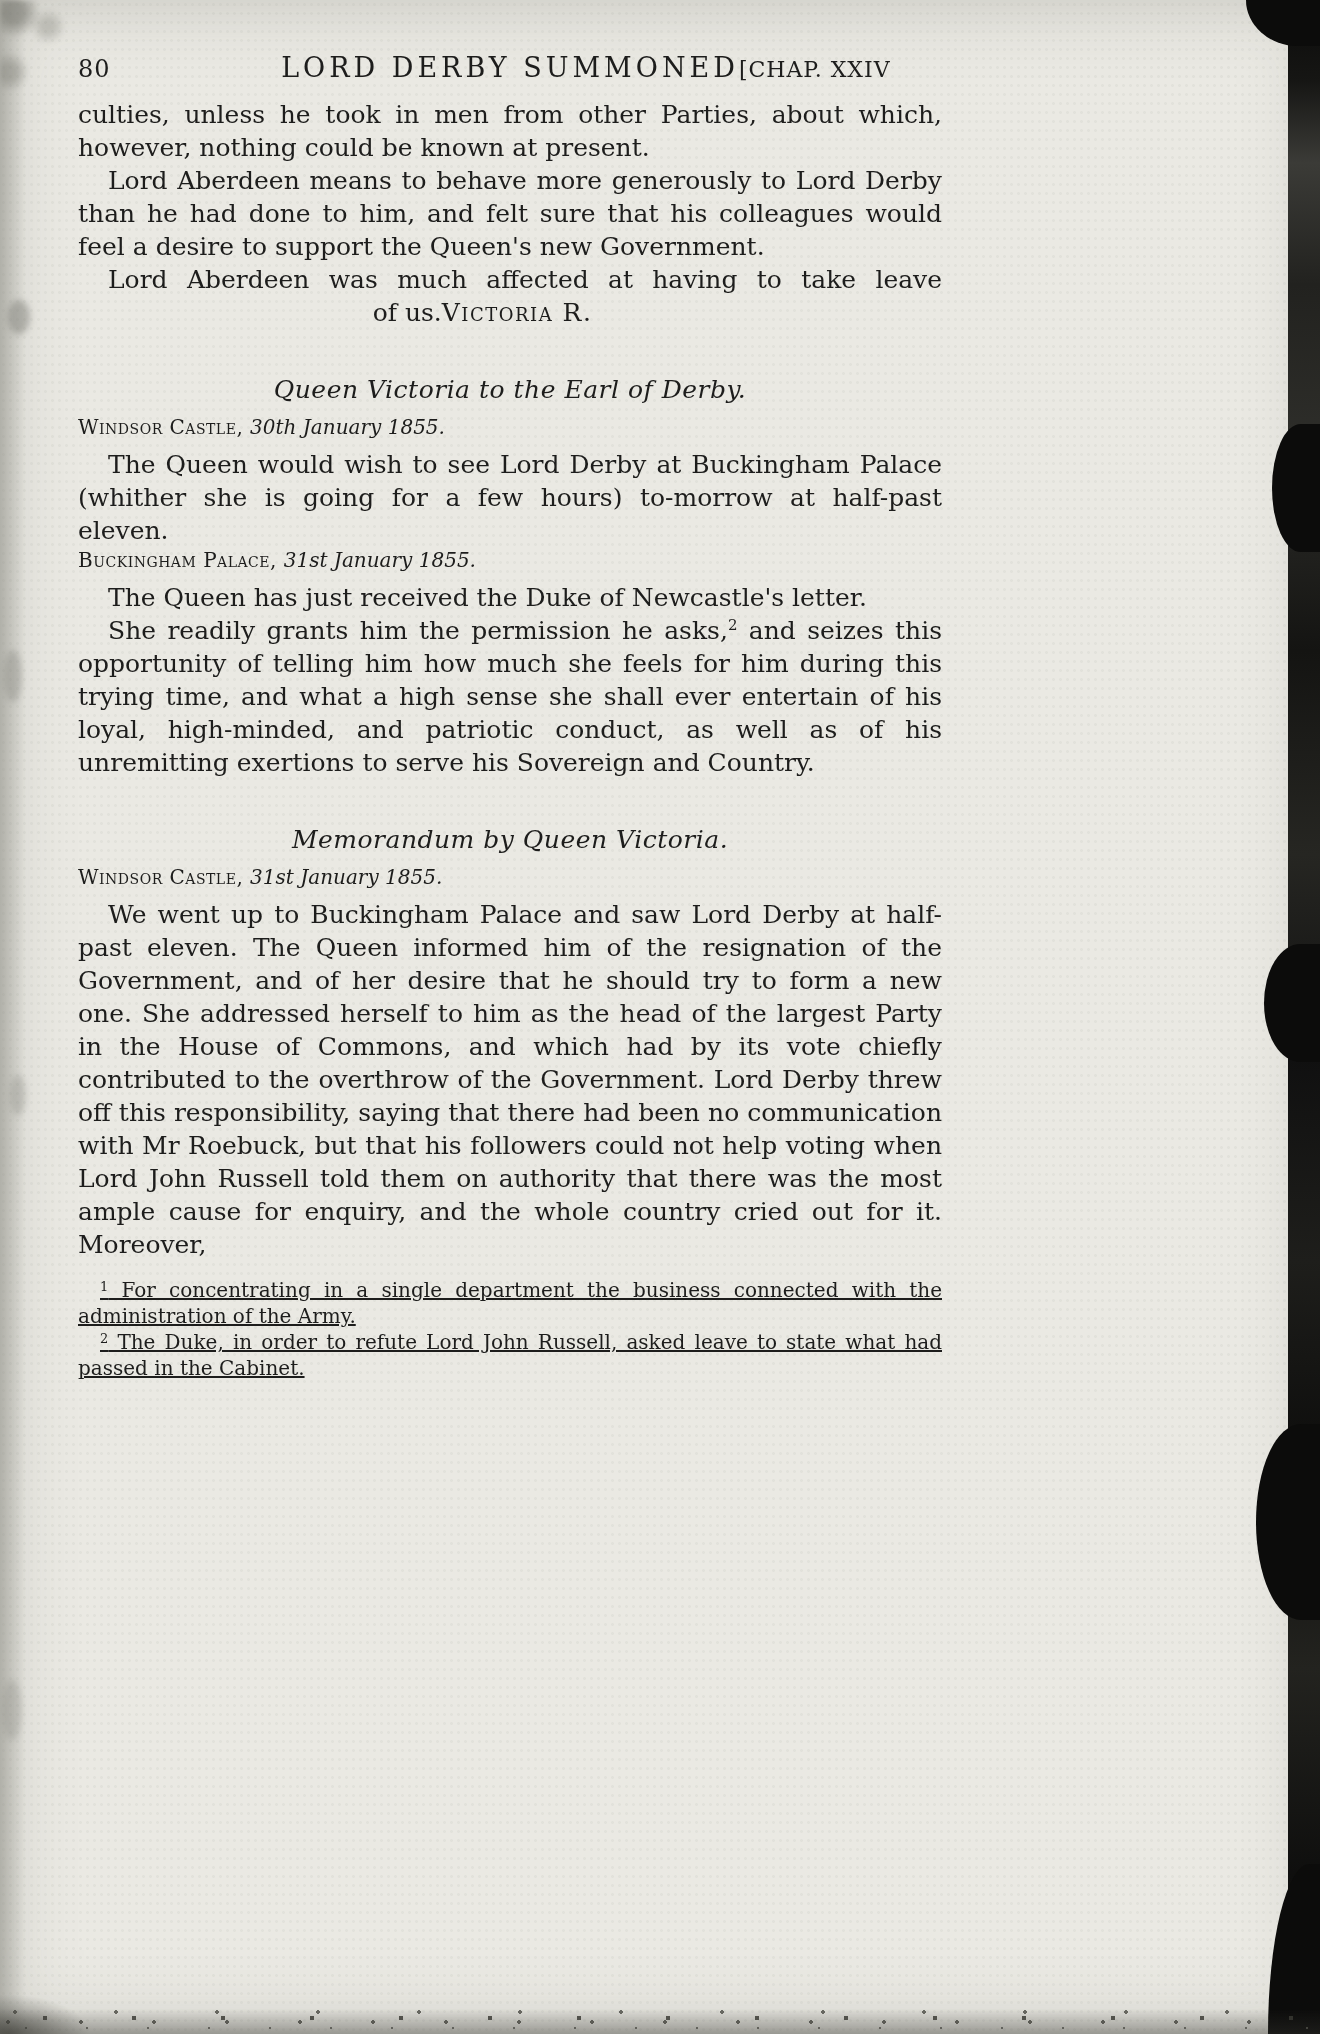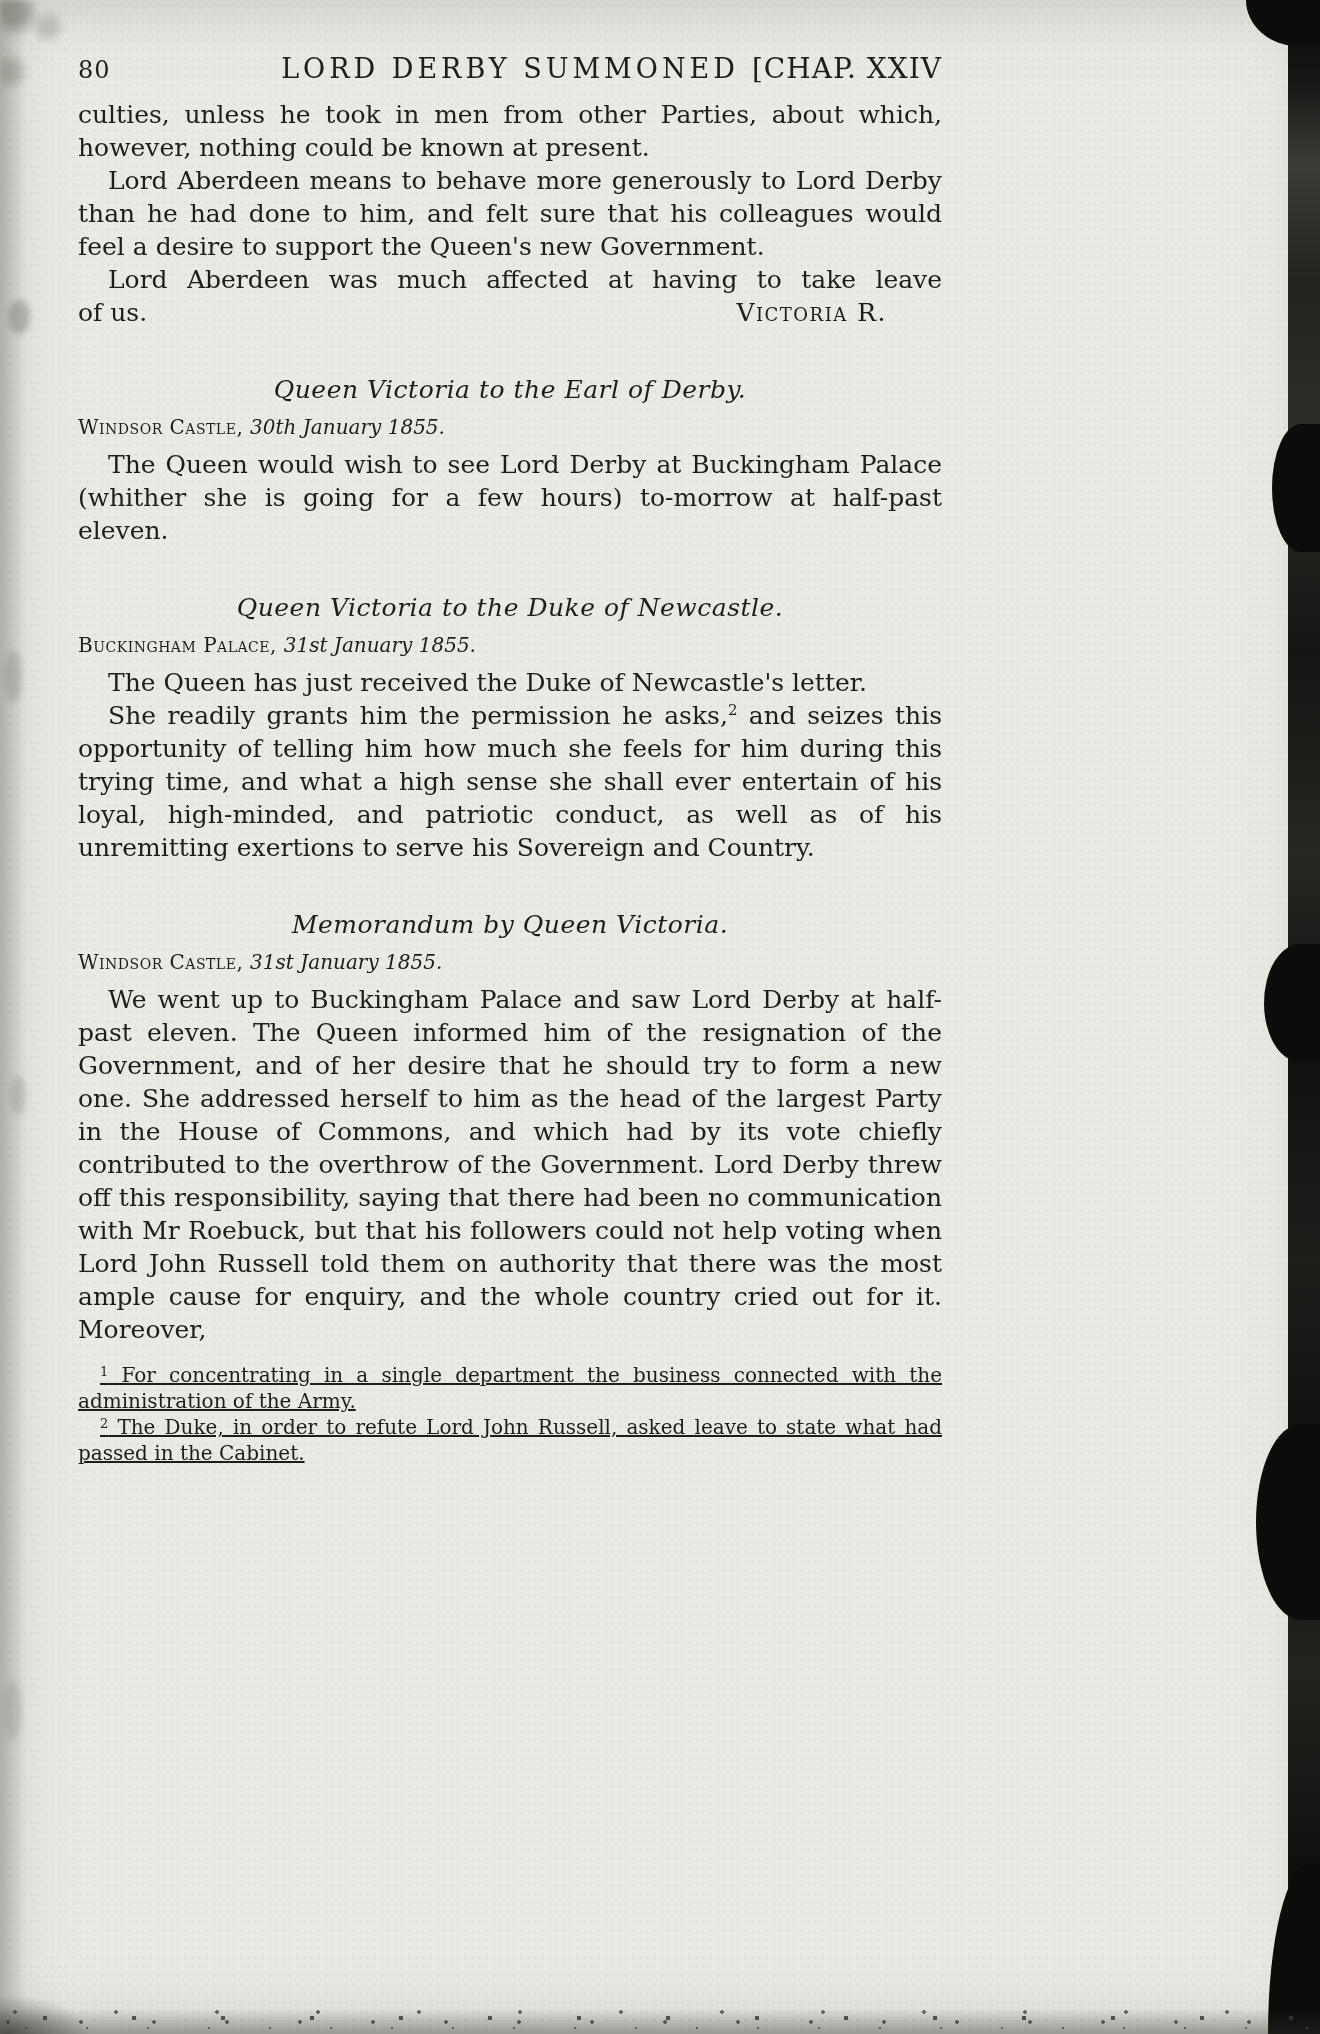--- a/index.html
+++ b/index.html
@@ -22,34 +22,34 @@
 
   
   .running-head {
     position: absolute; left: 78px; top: 52px; width: 864px;
     display: grid; grid-template-columns: 1fr auto 1fr;
     align-items: baseline;
     font-size: 24px;
   }
   .running-head .pagenum { text-align: left; letter-spacing: 1px; }
   .running-head .title { text-align: center; font-size: 27px; letter-spacing: 4px; }
-  .running-head .chap { text-align: right; font-size: 28px; letter-spacing: 1px; }
+  .running-head .chap { font-size: 22px; letter-spacing: 1px; }
 
   
   .text-col {
     position: absolute; left: 78px; top: 98px; width: 864px;
     font-size: 25px; line-height: 33px;
   }
   .text-col p { margin: 0; text-align: justify; text-indent: 30px; }
   .text-col p.noindent { text-indent: 0; }
   .force-justify { text-align: justify; text-align-last: justify; }
   sup.fnref { font-size: 15px; line-height: 0; vertical-align: 9px; }
 
   .sig-row {
-    display: flex; justify-content: space-between;
+    display: flex; justify-content: center;
     text-indent: 0 !important; padding-right: 55px;
   }
   .signature { font-variant: small-caps; letter-spacing: 1.5px; }
 
   
   .letter-head {
     font-style: italic; font-weight: normal;
     text-align: center; font-size: 25px; line-height: 33px;
     margin: 44px 0 8px 0; letter-spacing: .5px;
   }
@@ -149,21 +149,20 @@
       <span class="signature">Victoria R.</span>
     </p>
 
     <section>
       <h2 class="letter-head">Queen Victoria to the Earl of Derby.</h2>
       <p class="dateline"><span class="place">Windsor Castle, </span><span class="date">30th January 1855.</span></p>
       <p>The Queen would wish to see Lord Derby at Buckingham Palace (whither she is going for a few hours) to-morrow at half-past eleven.</p>
     </section>
 
     <section>
-      <h2 class="letter-head">Queen Victoria to the Duke of Newcastle.</h2>
       <p class="dateline"><span class="place">Buckingham Palace, </span><span class="date">31st January 1855.</span></p>
       <p>The Queen has just received the Duke of Newcastle's letter.</p>
       <p><span>She readily grants him the permission he asks,</span><sup class="fnref">2</sup><span> and seizes this opportunity of telling him how much she feels for him during this trying time, and what a high sense she shall ever entertain of his loyal, high-minded, and patriotic conduct, as well as of his unremitting exertions to serve his Sovereign and Country.</span></p>
     </section>
 
     <section>
       <h2 class="letter-head">Memorandum by Queen Victoria.</h2>
       <p class="dateline"><span class="place">Windsor Castle, </span><span class="date">31st January 1855.</span></p>
       <p>We went up to Buckingham Palace and saw Lord Derby at half-past eleven.  The Queen informed him of the resignation of the Government, and of her desire that he should try to form a new one.  She addressed herself to him as the head of the largest Party in the House of Commons, and which had by its vote chiefly contributed to the overthrow of the Government.  Lord Derby threw off this responsibility, saying that there had been no communication with Mr Roebuck, but that his followers could not help voting when Lord John Russell told them on authority that there was the most ample cause for enquiry, and the whole country cried out for it.  Moreover,</p>
     </section>

